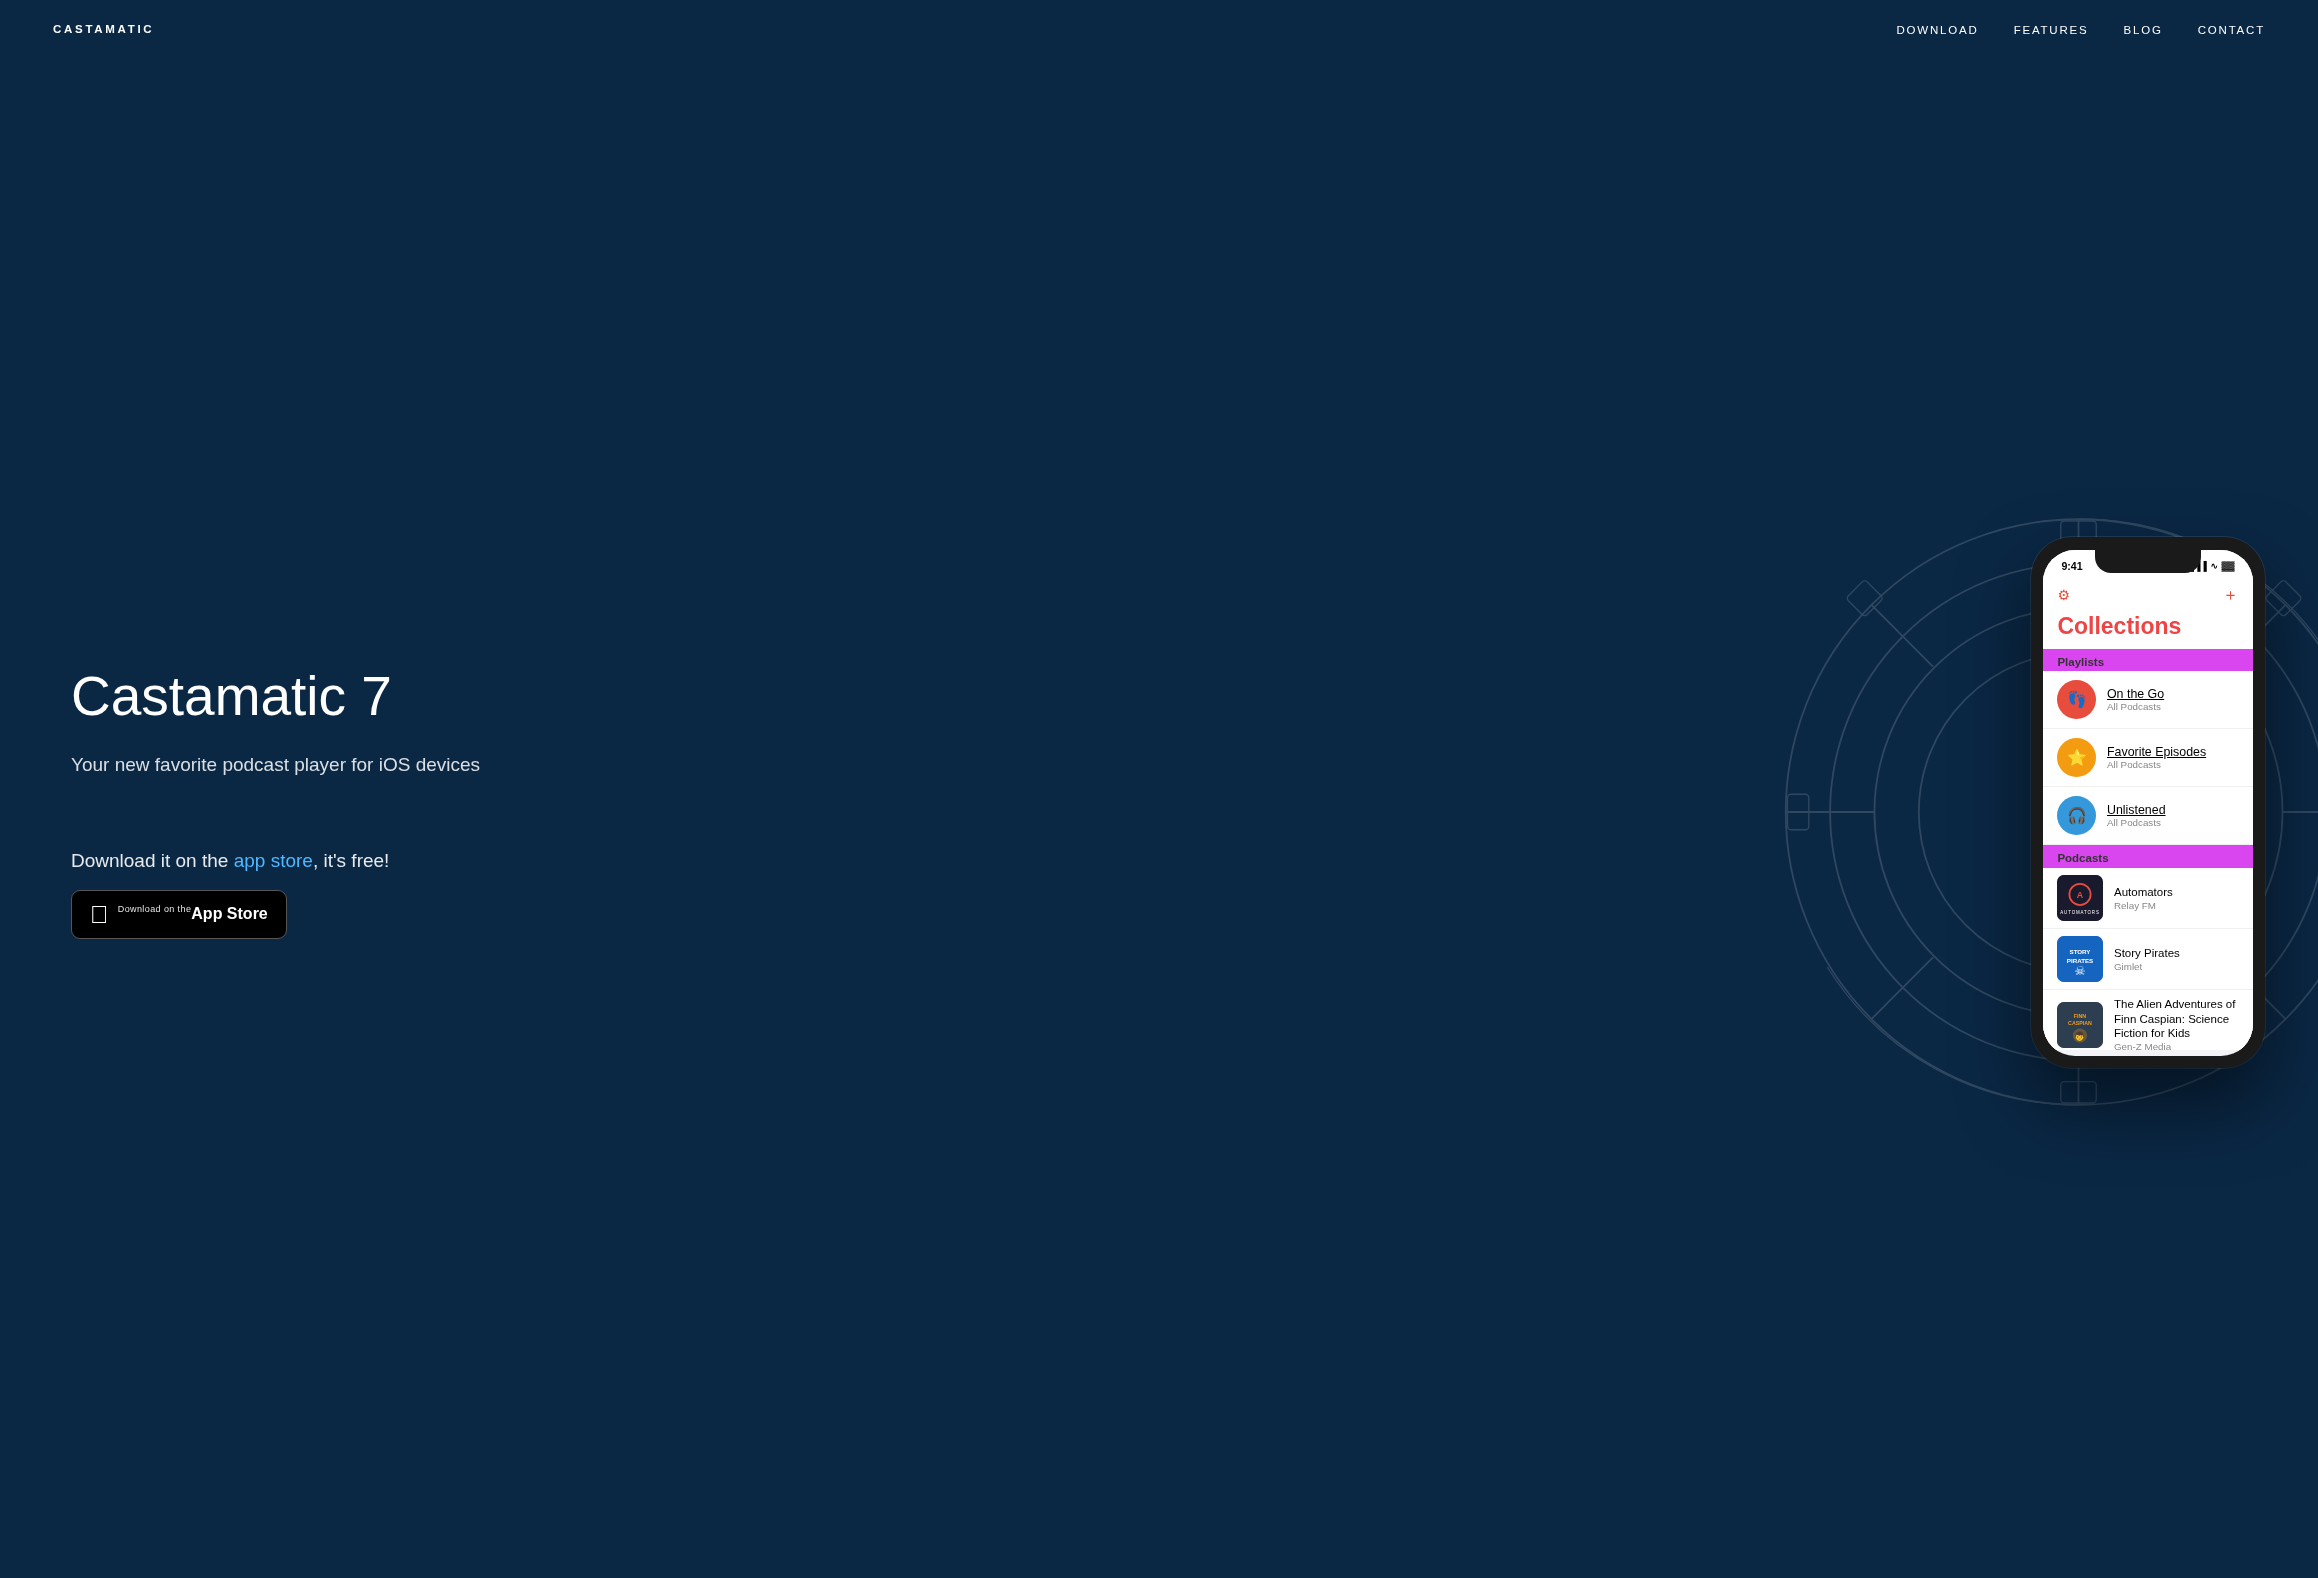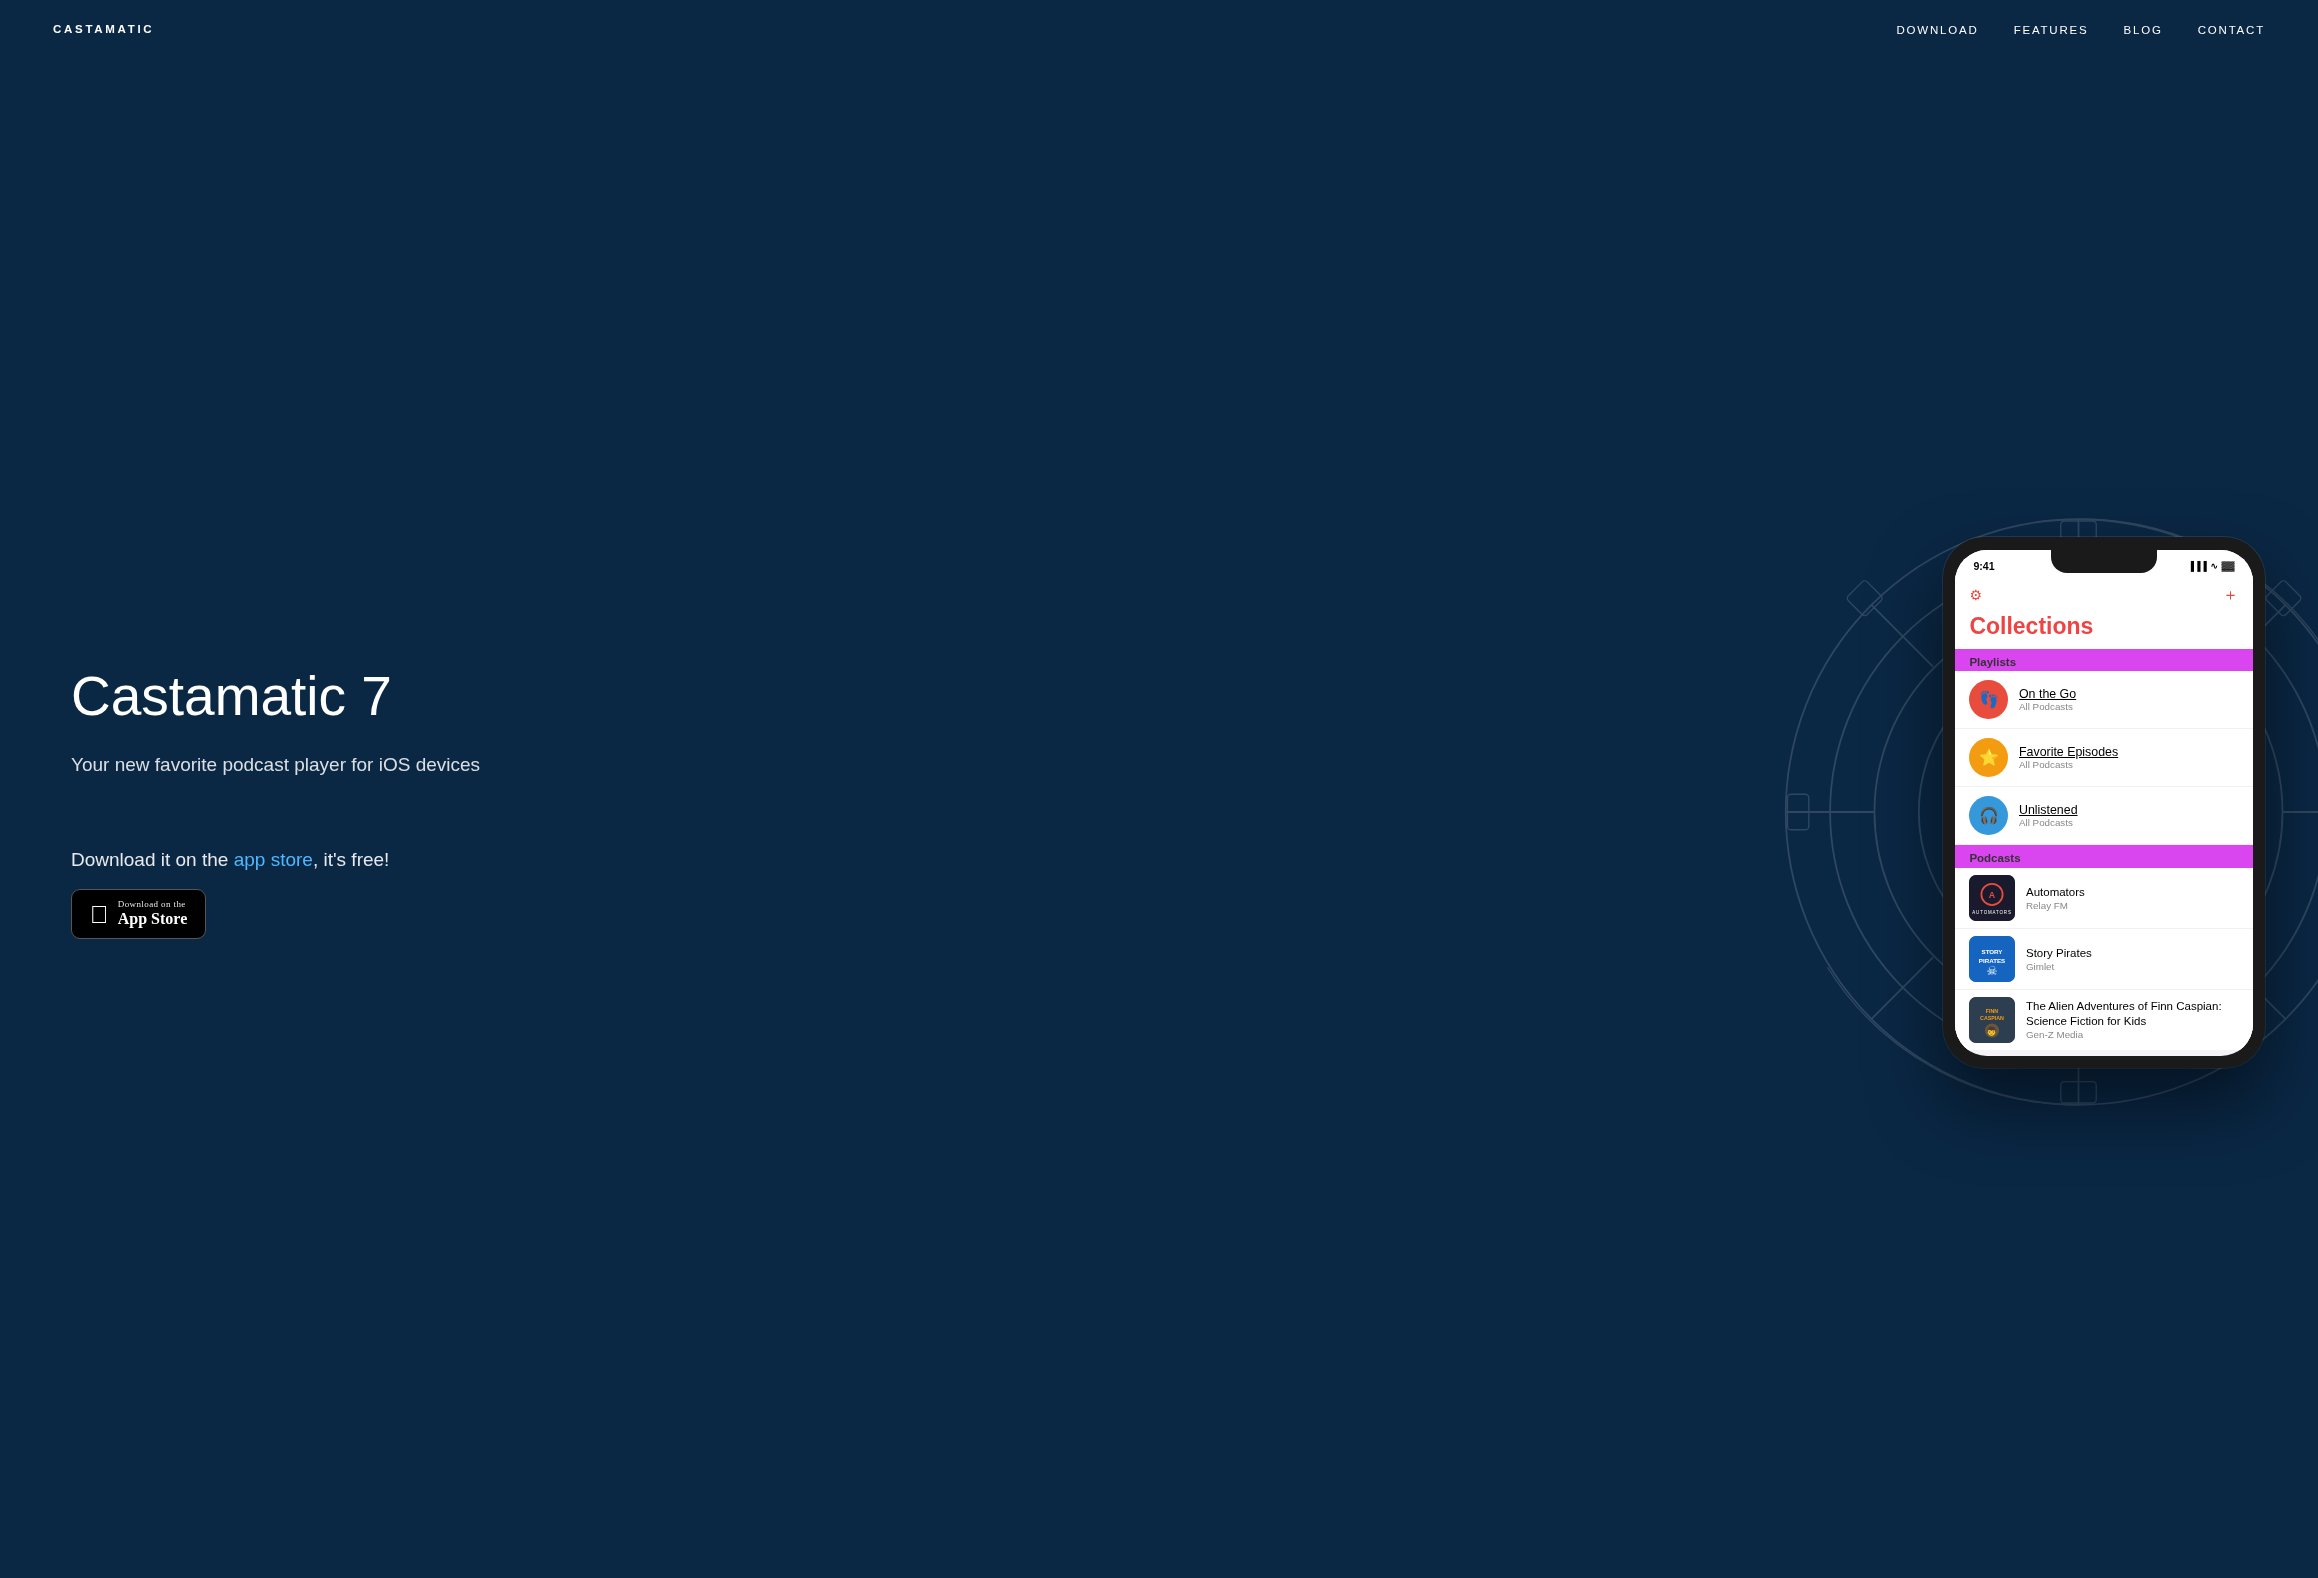--- a/index.html
+++ b/index.html
@@ -106,42 +106,41 @@
       gap: 9px;
       text-decoration: none;
       color: white;
       cursor: pointer;
     }
     .app-store-badge .badge-icon {
       font-size: 25px;
     }
     .badge-text-container {
       display: flex;
-      flex-direction: column;
-      font-family: Liberation Serif, serif;
+      flex-direction: row;
     }
     .badge-top-text {
       font-size: 9px;
       letter-spacing: 0.4px;
       opacity: 0.9;
     }
     .badge-bottom-text {
       font-size: 16px;
       font-weight: 600;
       line-height: 1.2;
     }
 
     
     .phone-wrapper {
       position: relative;
       z-index: 2;
       flex-shrink: 0;
     }
     .phone-outer {
-      width: 322px;
+      width: 234px;
       background: #1a1a1a;
       border-radius: 41px;
       padding: 12.4px;
       box-shadow: 0 35px 71px rgba(0,0,0,0.5), 0 0 0 0.9px rgba(255,255,255,0.1);
       position: relative;
     }
     
     .phone-notch {
       position: absolute;
       top: 12.4px;

